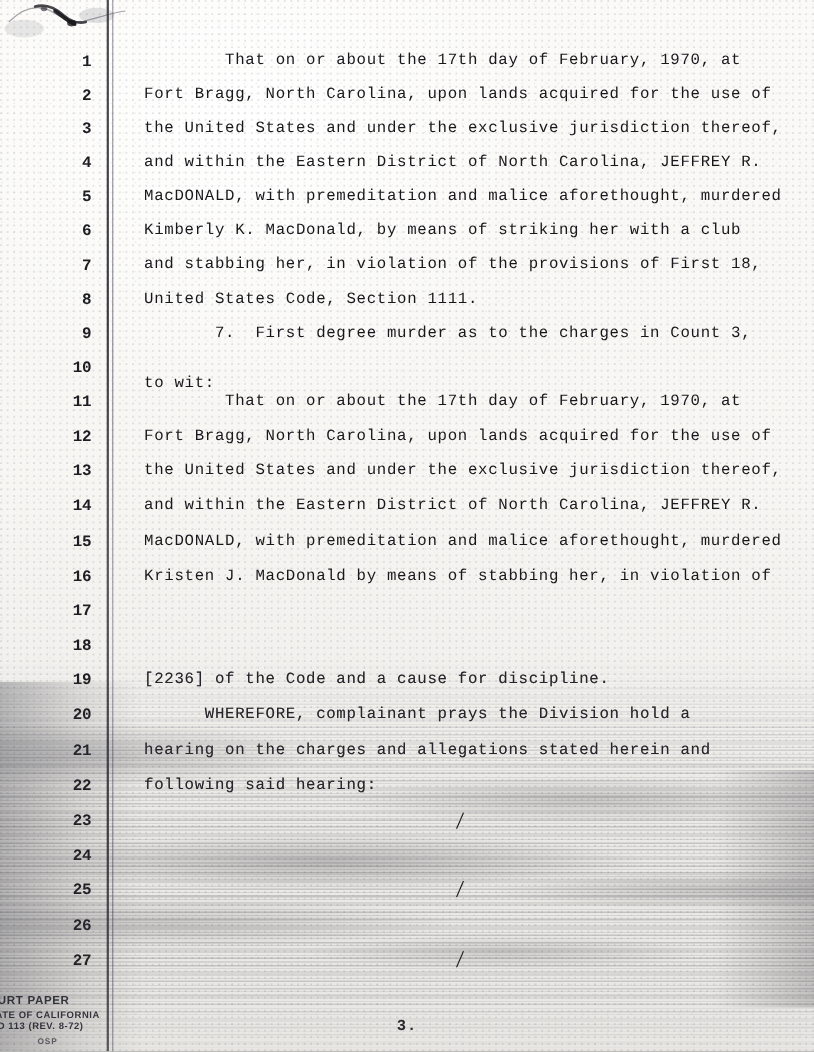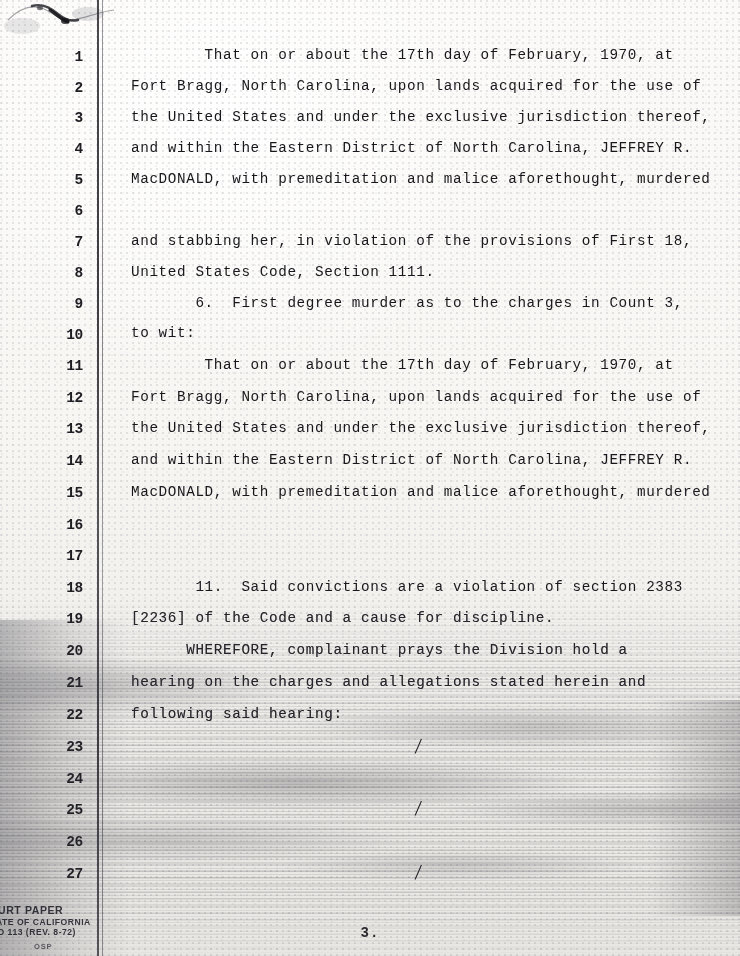--- a/index.html
+++ b/index.html
@@ -320,30 +320,31 @@
     <div class="lineno" style="top:835px">26</div>
     <div class="lineno" style="top:867px">27</div>
   </div>
 
   <div class="body-area softscan">
     <div class="bodyline" style="top:48px">        That on or about the 17th day of February, 1970, at</div>
     <div class="bodyline" style="top:79px">Fort Bragg, North Carolina, upon lands acquired for the use of</div>
     <div class="bodyline" style="top:110px">the United States and under the exclusive jurisdiction thereof,</div>
     <div class="bodyline" style="top:141px">and within the Eastern District of North Carolina, JEFFREY R.</div>
     <div class="bodyline" style="top:172px">MacDONALD, with premeditation and malice aforethought, murdered</div>
+    <div class="bodyline" style="top:203px">Kimberly K. MacDonald, by means of striking her with a club</div>
     <div class="bodyline" style="top:234px">and stabbing her, in violation of the provisions of First 18,</div>
     <div class="bodyline" style="top:265px">United States Code, Section 1111.</div>
-    <div class="bodyline" style="top:296px">       6.  First degree murder as to the charges in Count 3,</div>
-    <div class="bodyline" style="top:326px">to wit:</div>
+    <div class="bodyline" style="top:296px">       7.  First degree murder as to the charges in Count 3,</div>
+    <div class="bodyline" style="top:342px">to wit:</div>
     <div class="bodyline" style="top:358px">        That on or about the 17th day of February, 1970, at</div>
     <div class="bodyline" style="top:390px">Fort Bragg, North Carolina, upon lands acquired for the use of</div>
     <div class="bodyline" style="top:421px">the United States and under the exclusive jurisdiction thereof,</div>
     <div class="bodyline" style="top:453px">and within the Eastern District of North Carolina, JEFFREY R.</div>
     <div class="bodyline" style="top:485px">MacDONALD, with premeditation and malice aforethought, murdered</div>
-    <div class="bodyline" style="top:580px">       11.  Said convictions are a violation of section 2383</div>
+    <div class="bodyline" style="top:517px">Kristen J. MacDonald by means of stabbing her, in violation of</div>
     <div class="bodyline faded" style="top:611px">[2236] of the Code and a cause for discipline.</div>
     <div class="bodyline faded" style="top:643px">      WHEREFORE, complainant prays the Division hold a</div>
     <div class="bodyline faded" style="top:675px">hearing on the charges and allegations stated herein and</div>
     <div class="bodyline faded" style="top:707px">following said hearing:</div>
     <div class="bodyline faded" style="top:739px"></div>
     <div class="bodyline faded" style="top:771px"></div>
     <div class="bodyline faded" style="top:802px"></div>
     <div class="bodyline faded" style="top:834px"></div>
     <div class="bodyline faded" style="top:866px"></div>
   </div>

